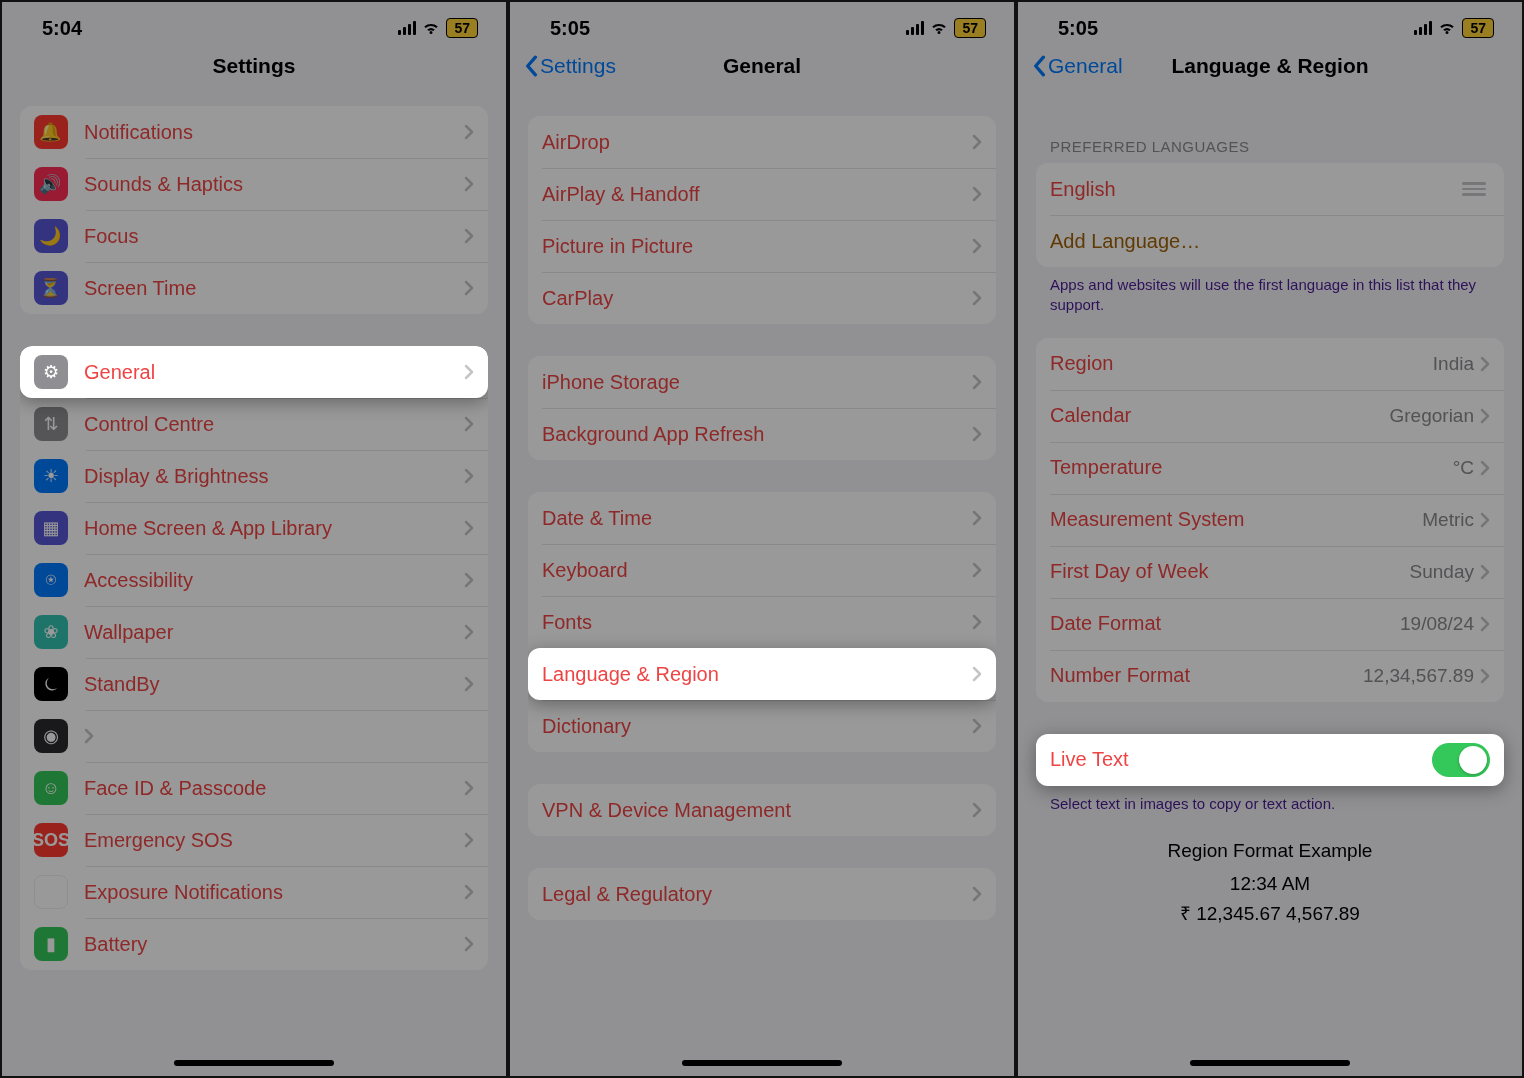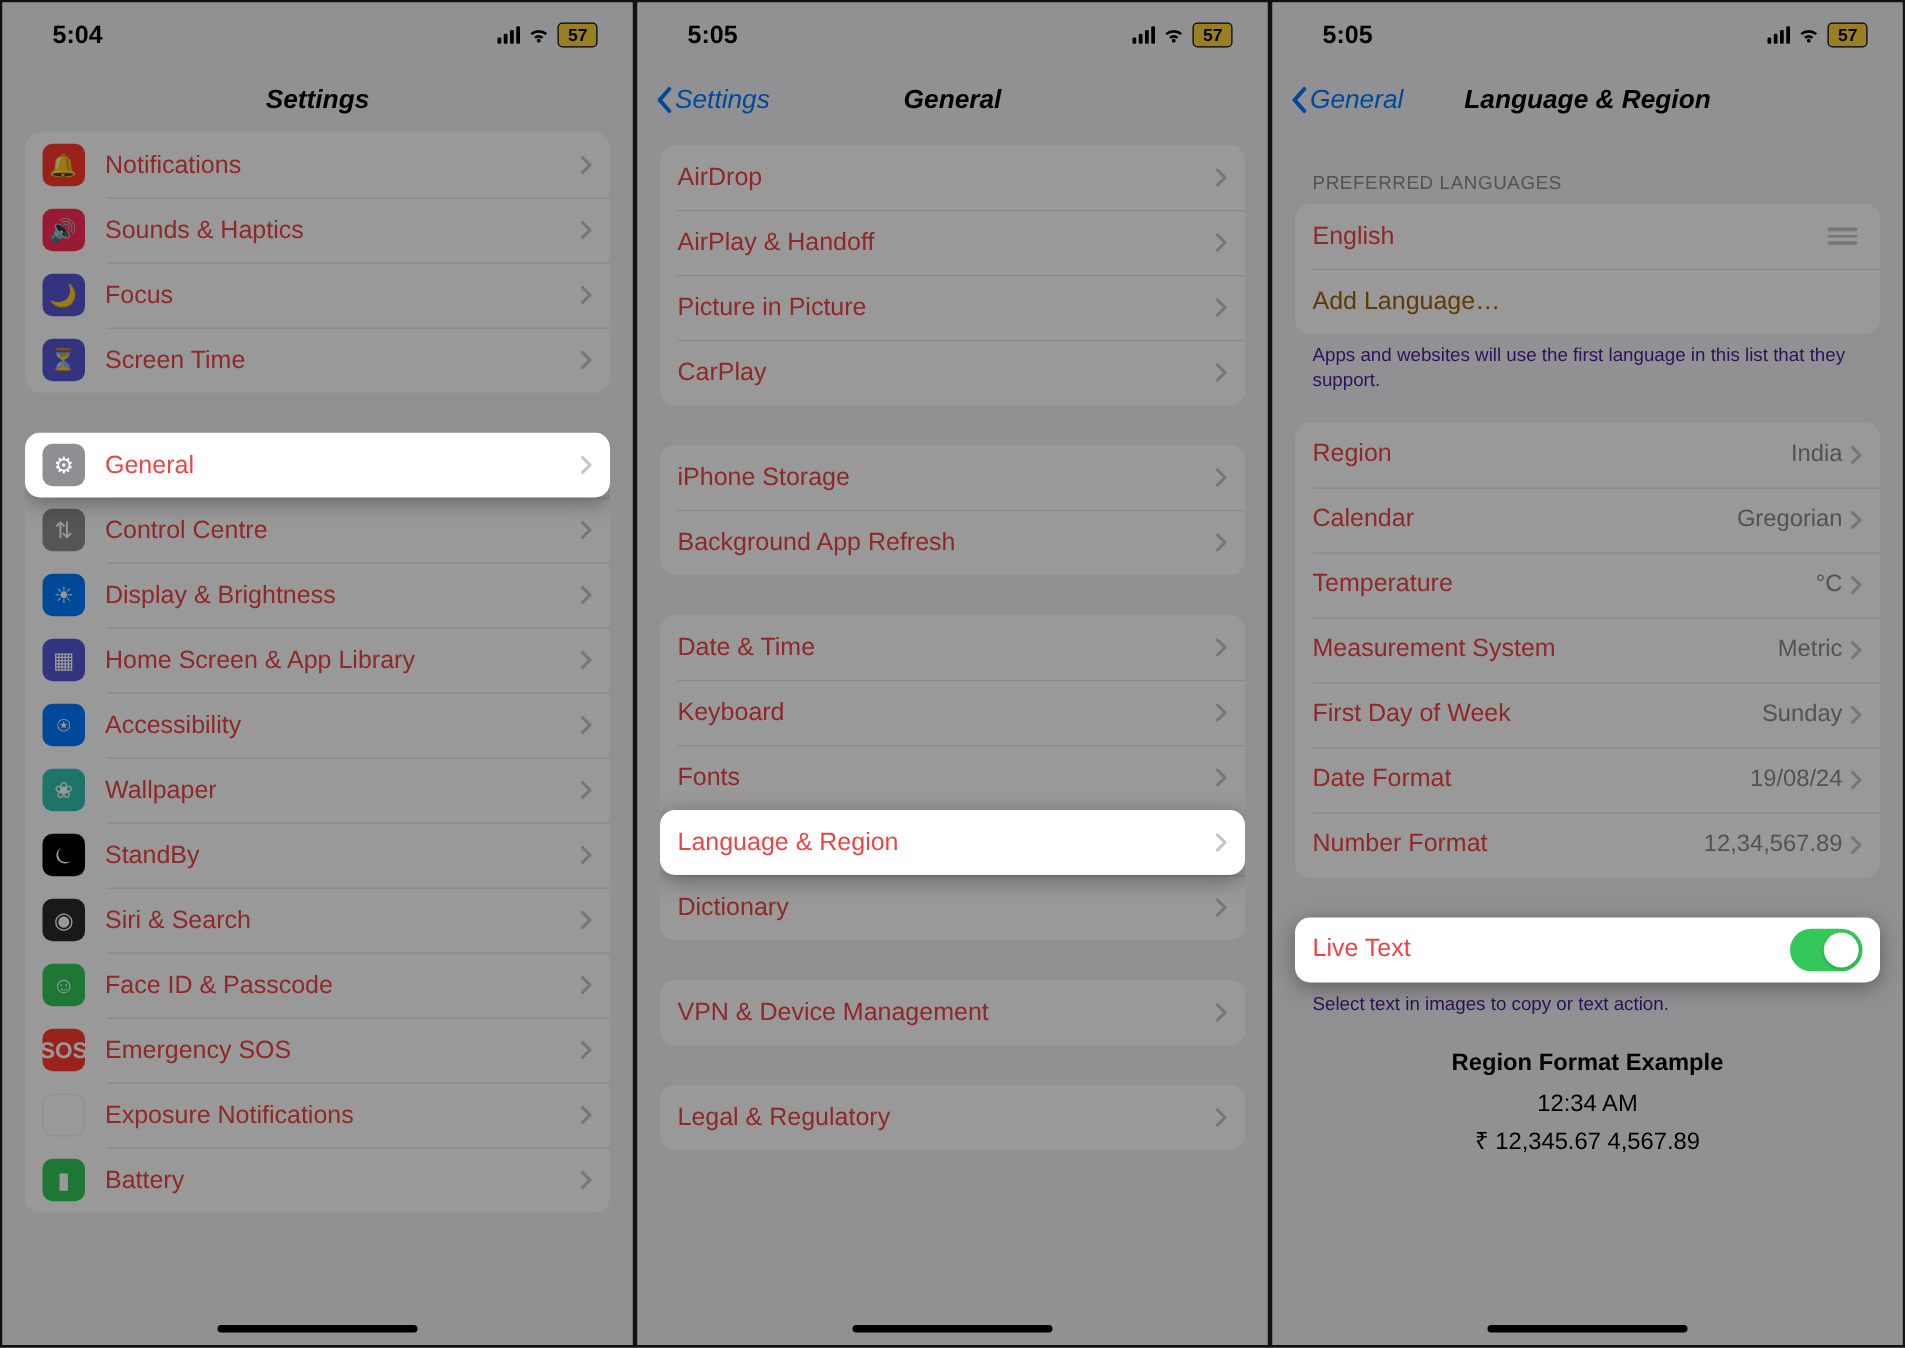--- a/index.html
+++ b/index.html
@@ -49,25 +49,24 @@
     border: 1.5px solid #000; border-radius: 4px;
     padding: 1px 7px;
     font-size: 14px; font-weight: 700;
     background: #ffd23a;
   }
 
   
   .nav-bar {
     height: 52px;
     display: flex;
-    align-items: center;
+    align-items: flex-start;
     justify-content: center;
     position: relative;
     font-size: 21px;
-    font-style: italic;
   }
   .nav-title { font-weight: 600; }
   .nav-back {
     position: absolute;
     left: 14px;
     color: #007aff;
     display: flex;
     align-items: center;
     font-size: 21px;
     gap: 2px;
@@ -188,21 +187,21 @@
     background: #000;
     z-index: 10;
   }
 
   .example-block {
     text-align: center;
     font-size: 19px;
     line-height: 1.55;
     color: #000;
   }
-  .example-block .hdr { font-weight: 700; margin-bottom: 4px; }
+  .example-block .hdr { font-weight: 400; margin-bottom: 4px; }
 
   .chev svg, .chev-left svg { display:block; width:100%; height:100%; }
 </style>
 </head>
 <body>
 
 <div class="phone">
 
   <div class="status-bar">
     <span>5:04</span>
@@ -325,21 +324,20 @@
           <span class="icon ic-standby">⏾</span>
           <span class="label">StandBy</span>
           <span class="chev">
             <svg viewBox="0 0 10 16">
               <path fill="none" stroke="#c5c5c8" stroke-width="2.5" stroke-linecap="round" stroke-linejoin="round" d="M2 2l6 6-6 6"></path>
             </svg>
           </span>
         </div>
         <div class="row with-icon">
           <span class="icon ic-siri">◉</span>
-          <span class="label">Siri &amp; Search</span>
           <span class="chev">
             <svg viewBox="0 0 10 16">
               <path fill="none" stroke="#c5c5c8" stroke-width="2.5" stroke-linecap="round" stroke-linejoin="round" d="M2 2l6 6-6 6"></path>
             </svg>
           </span>
         </div>
         <div class="row with-icon">
           <span class="icon ic-faceid">☺</span>
           <span class="label">Face ID &amp; Passcode</span>
           <span class="chev">

